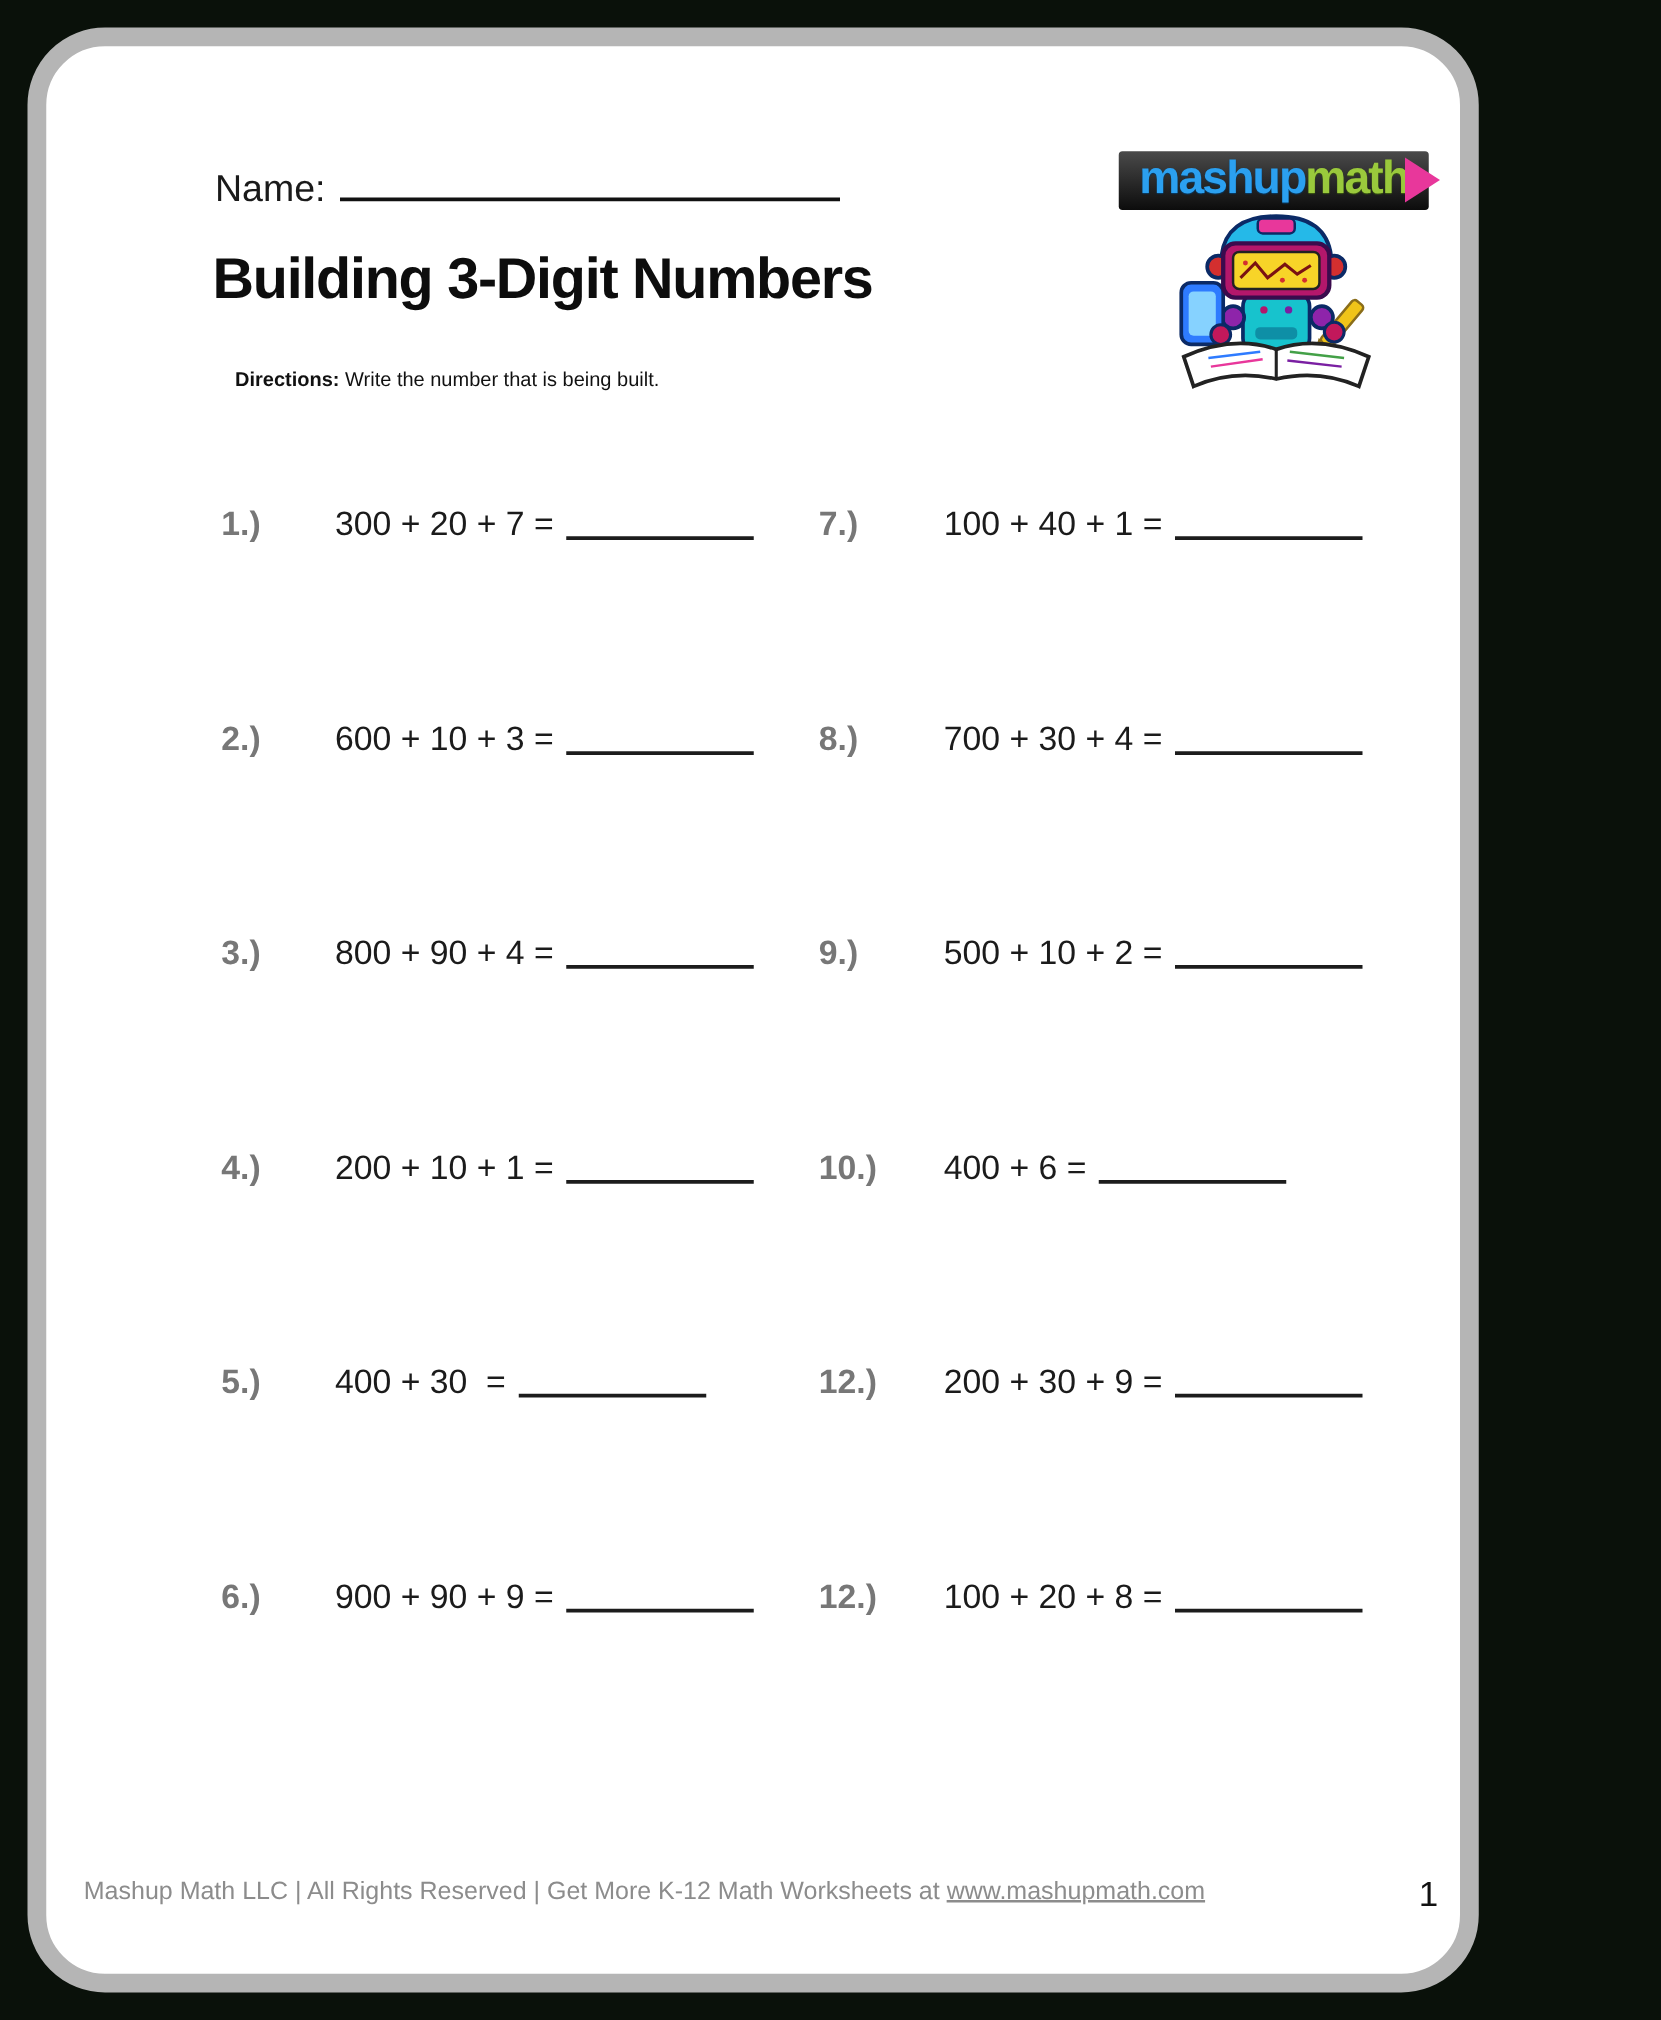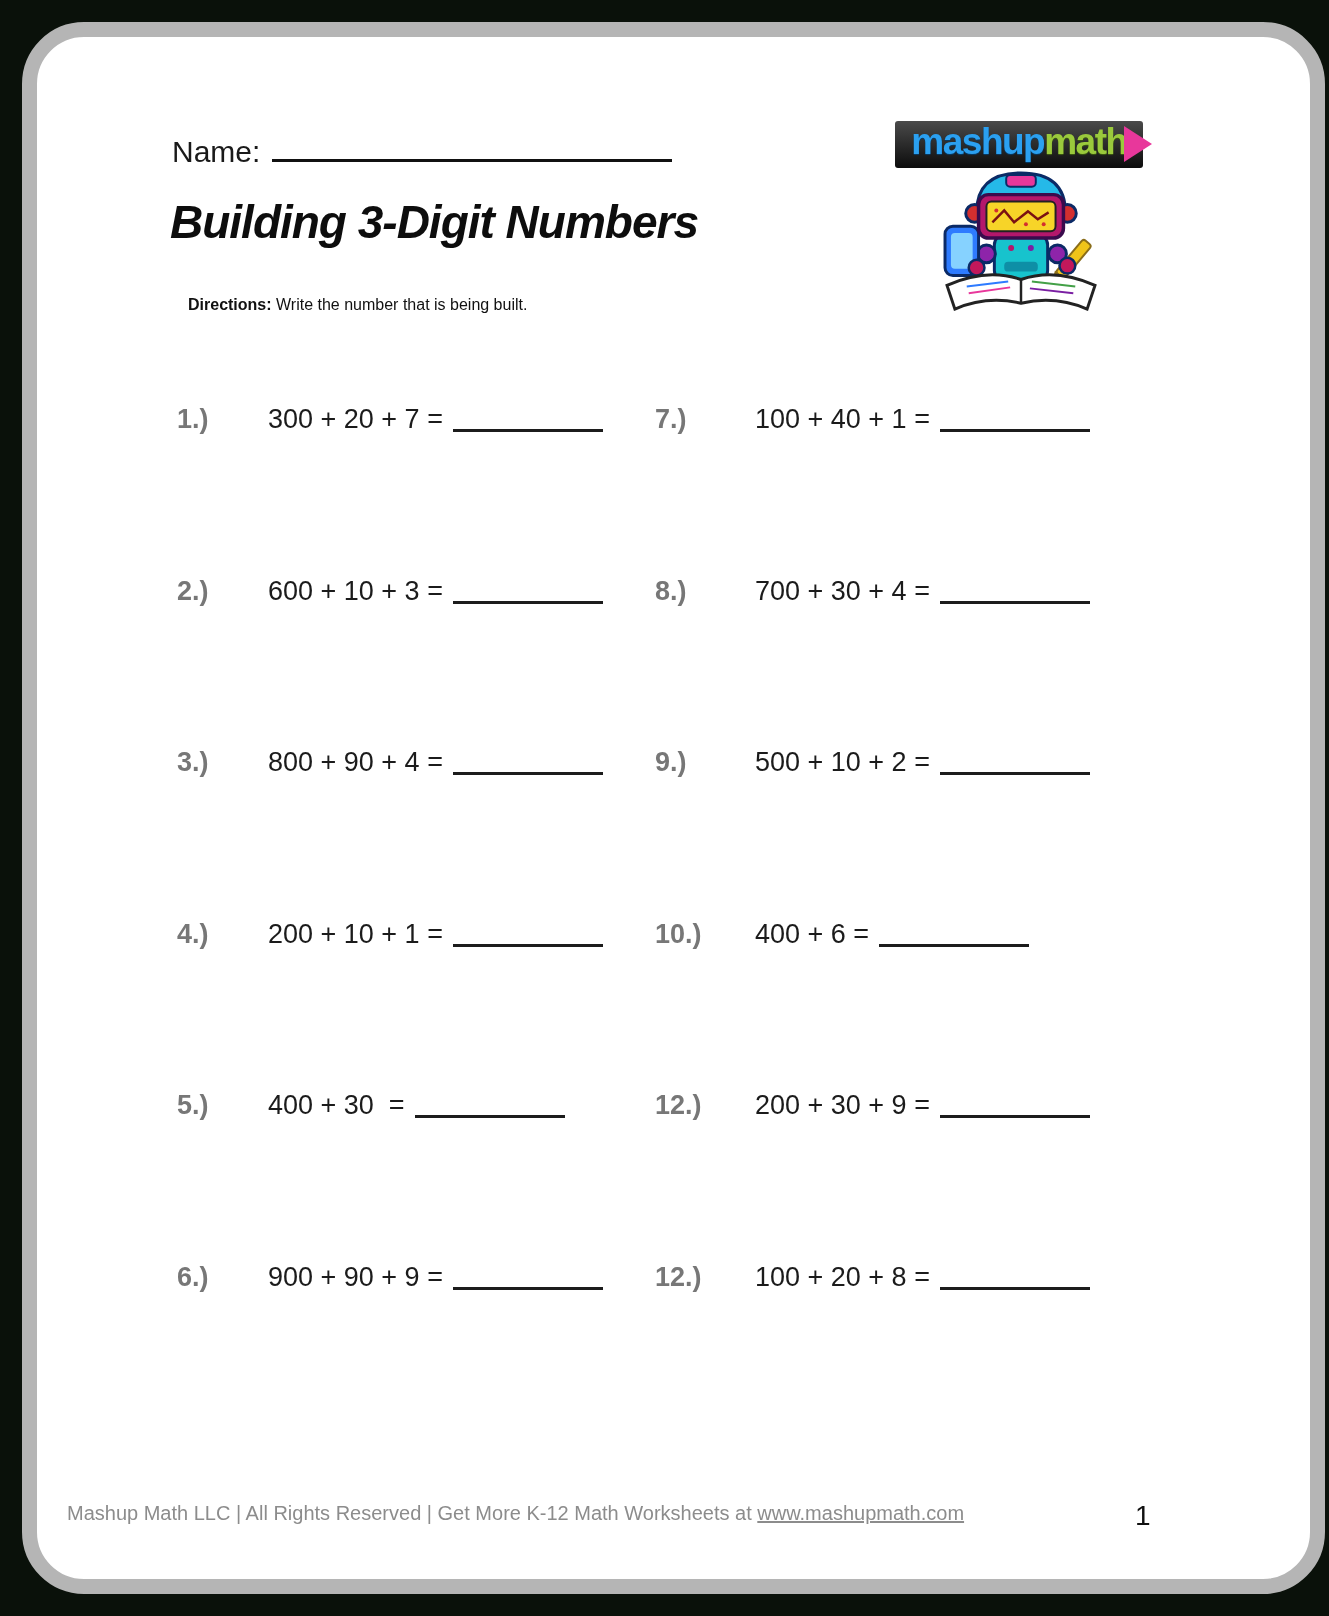--- a/index.html
+++ b/index.html
@@ -1,24 +1,24 @@
 <!DOCTYPE html>
 <html><head>
 <meta charset="utf-8">
 <style>
   html,body{margin:0;padding:0;background:#0a110a;width:1329px;height:1616px;overflow:hidden;
             font-family:"Liberation Sans", sans-serif;}
   .canvas{position:relative;width:1329px;height:1616px;background:#0a110a;}
-  .page{position:absolute;left:22px;top:22px;width:1303px;height:1572px;box-sizing:border-box;
+  .page{position:absolute;left:22px;top:22px;width:1161px;height:1572px;box-sizing:border-box;
         background:#ffffff;border:15px solid #b5b5b5;border-radius:62px;}
   
   .name-row{position:absolute;left:135px;top:98px;font-size:30px;color:#1a1a1a;white-space:nowrap;}
   .name-line{display:inline-block;width:400px;border-bottom:3px solid #111;height:8px;margin-left:12px;}
   .title{position:absolute;left:133px;top:158px;font-size:46px;font-weight:bold;color:#0d0d0d;
-         letter-spacing:-1px;margin:0;font-style:italic;}
+         letter-spacing:-1px;margin:0;}
   .directions{position:absolute;left:135px;top:243px;font-size:16px;color:#111;margin:16px;}
   .directions b{font-weight:bold;}
   
   .logo-banner{position:absolute;left:858px;top:84px;width:248px;height:47px;
                background:linear-gradient(#4a4a4a,#0c0c0c);border-radius:3px;
                display:flex;align-items:flex-start;justify-content:center;}
   .logo-banner .w1{font-size:37px;font-weight:bold;color:#2ba0f0;letter-spacing:-1.5px;
                    text-shadow:0 1px 1px #063b66;}
   .logo-banner .w2{font-size:37px;font-weight:bold;color:#9ac93c;letter-spacing:-1.5px;
                    text-shadow:0 1px 1px #3c5a10;}

